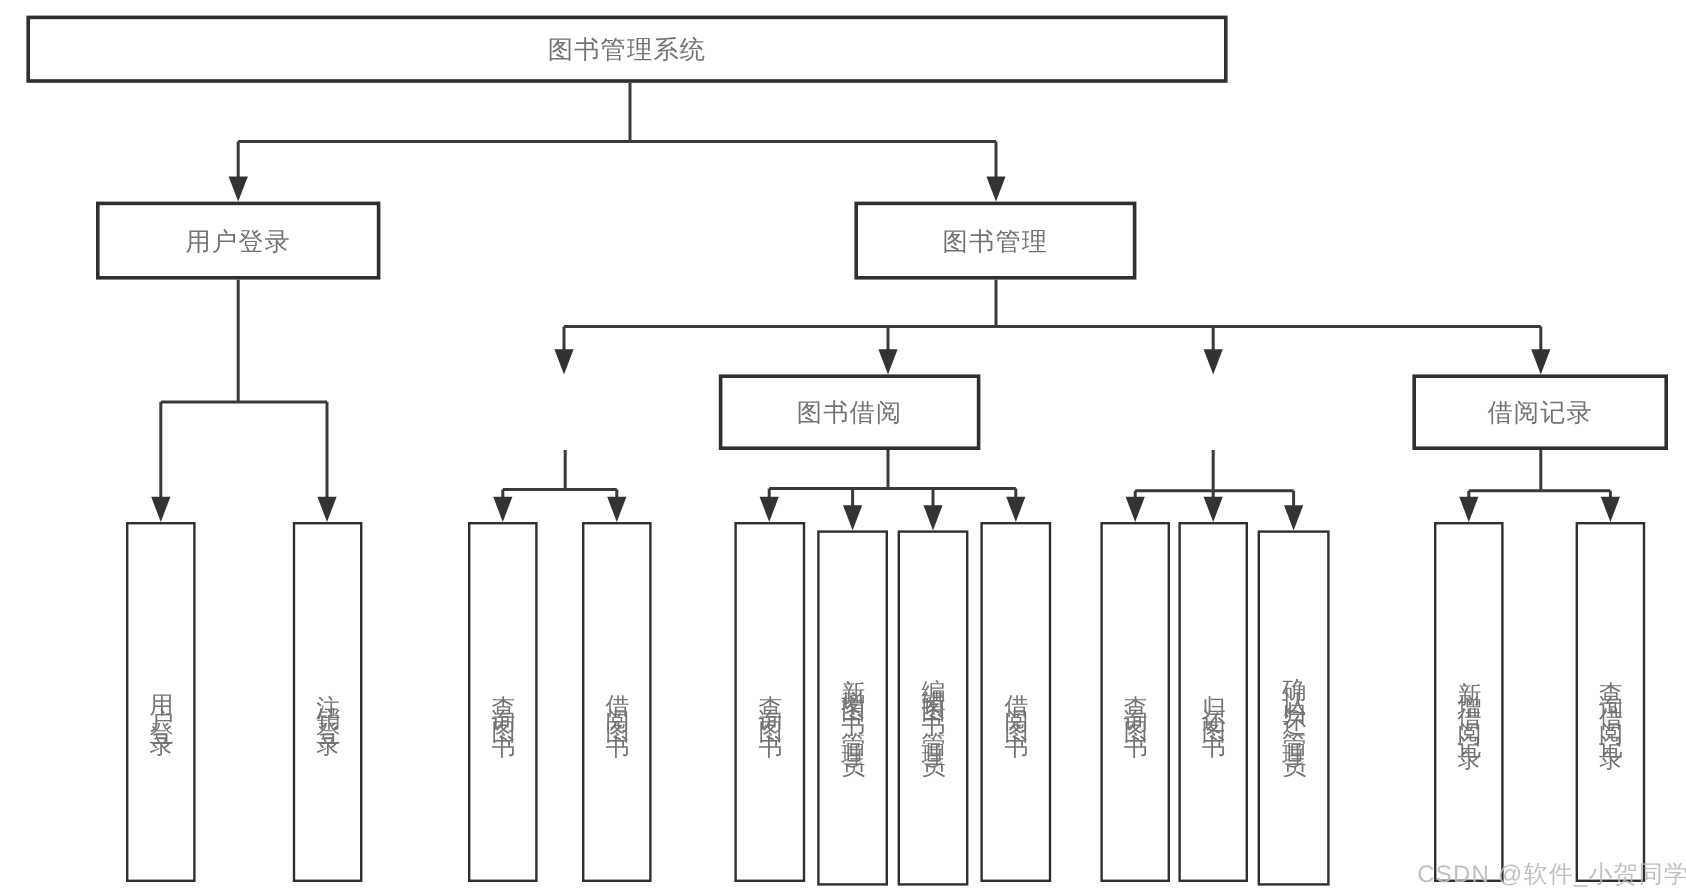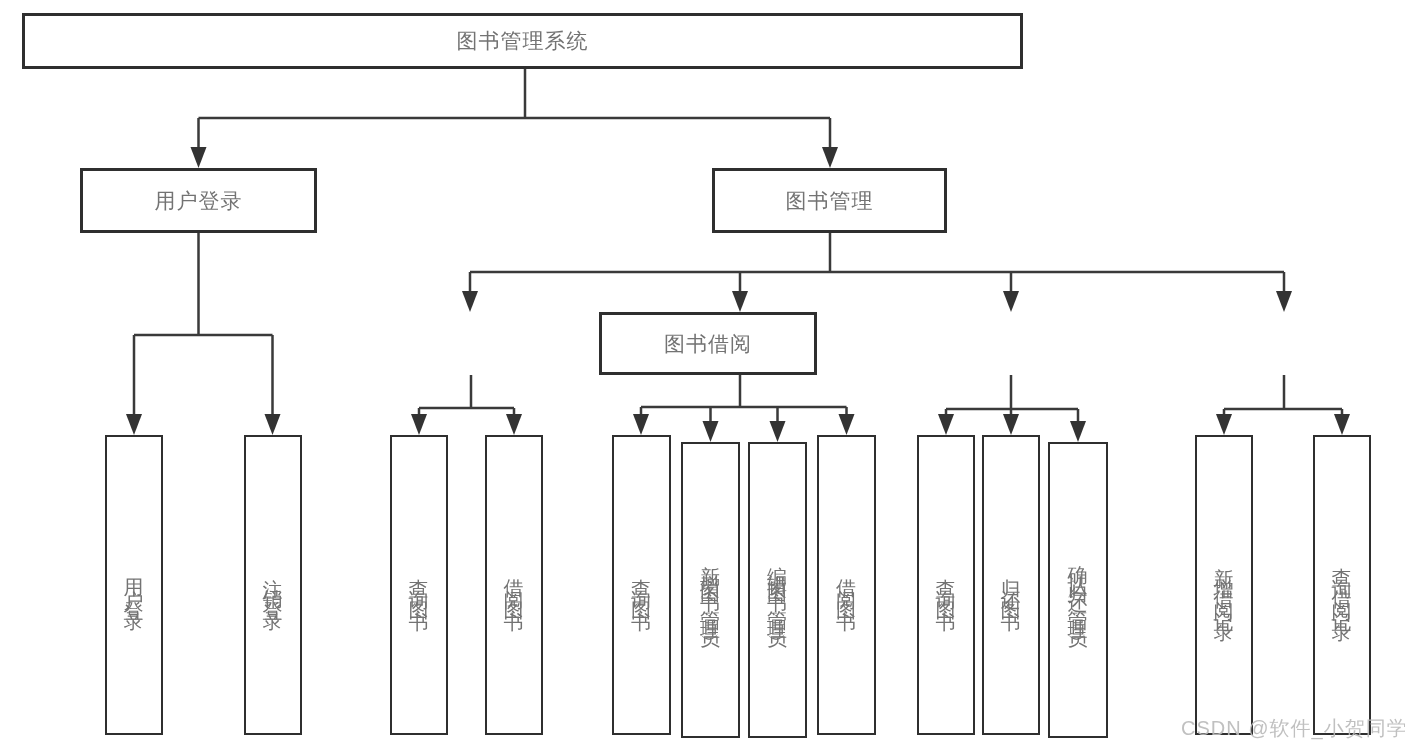--- a/index.html
+++ b/index.html
@@ -101,20 +101,21 @@
         <polygon points="1334,414 1350,414 1342,435"></polygon>
       </g>
   </svg>
 
   <div class="node" id="n-root">图书管理系统</div>
 
   <div class="node" id="n-login">用户登录</div>
   <div class="node" id="n-mgmt">图书管理</div>
 
   <div class="node" id="n-borrow">图书借阅</div>
+  <div class="node" id="n-log">借阅记录</div>
 
   <div class="node leaf" id="l-1">用户登录</div>
   <div class="node leaf" id="l-2">注销登录</div>
 
   <div class="node leaf" id="l-3">查询图书</div>
   <div class="node leaf" id="l-4">借阅图书</div>
 
   <div class="node leaf" id="l-5">查询图书</div>
   <div class="node leaf tight" id="l-6">新增图书（管理员）</div>
   <div class="node leaf tight" id="l-7">编辑图书（管理员）</div>

